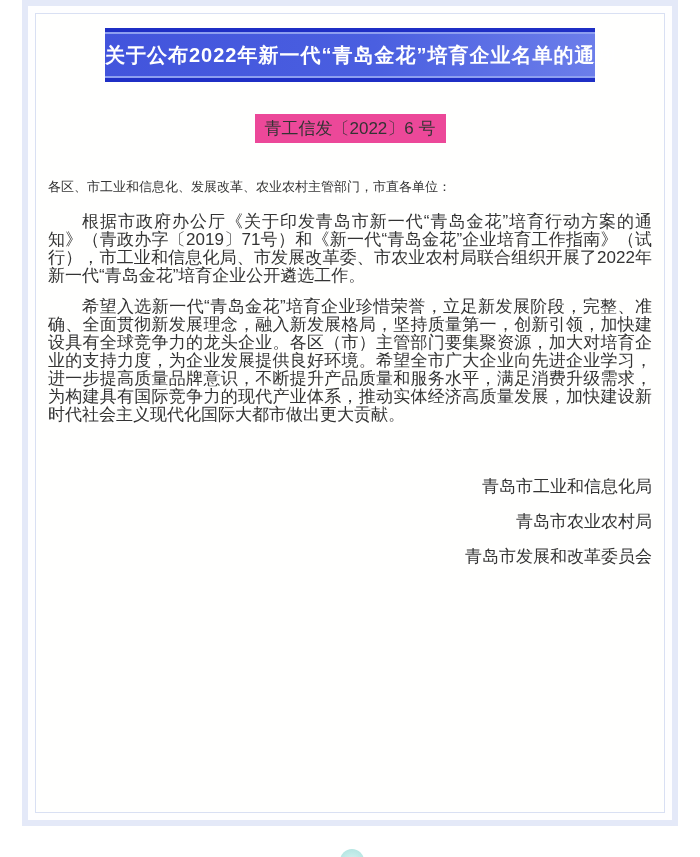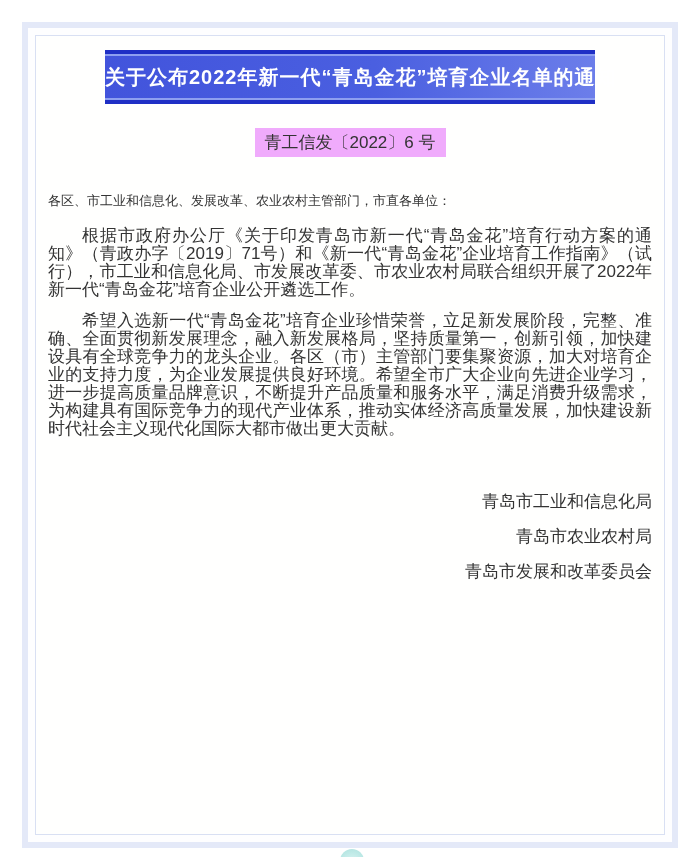--- a/index.html
+++ b/index.html
@@ -8,21 +8,21 @@
     width: 700px;
     height: 857px;
     background: #ffffff;
     overflow: hidden;
     position: relative;
     font-family: "Liberation Sans", "DejaVu Sans", sans-serif;
   }
   .card {
     position: absolute;
     left: 22px;
-    top: 22px;
+    top: 0;
     width: 656px;
     height: 826px;
     box-sizing: border-box;
     border: 6px solid #e4e9f8;
     background: #fefeff;
   }
   .card-inner {
     box-sizing: border-box;
     margin: 7px;
     height: calc(100% - 14px);
@@ -50,44 +50,46 @@
     font-weight: bold;
     letter-spacing: 1px;
     white-space: nowrap;
   }
   .docnum-row {
     text-align: center;
     margin-top: 24px;
   }
   .docnum {
     display: inline-block;
-    background: #f0abfc;
+    background: #ec4899;
     color: #333333;
     font-size: 17px;
     padding: 3px 10px;
+    margin-top: 8px;
   }
   .salutation {
     margin: 30px 0 0;
     color: #333333;
     font-size: 13px;
     line-height: 27px;
   }
   .body-para {
     margin: 13px 0 0;
     color: #333333;
     font-size: 17px;
     line-height: 18px;
     text-indent: 2em;
     text-align: justify;
   }
   .signatures {
     margin-top: 46px;
     text-align: right;
     color: #333333;
     font-size: 17px;
+    font-family: Liberation Mono, monospace;
   }
   .sig-line {
     line-height: 35px;
   }
   .float-btn {
     position: absolute;
     left: 340px;
     top: 849px;
     width: 24px;
     height: 24px;

